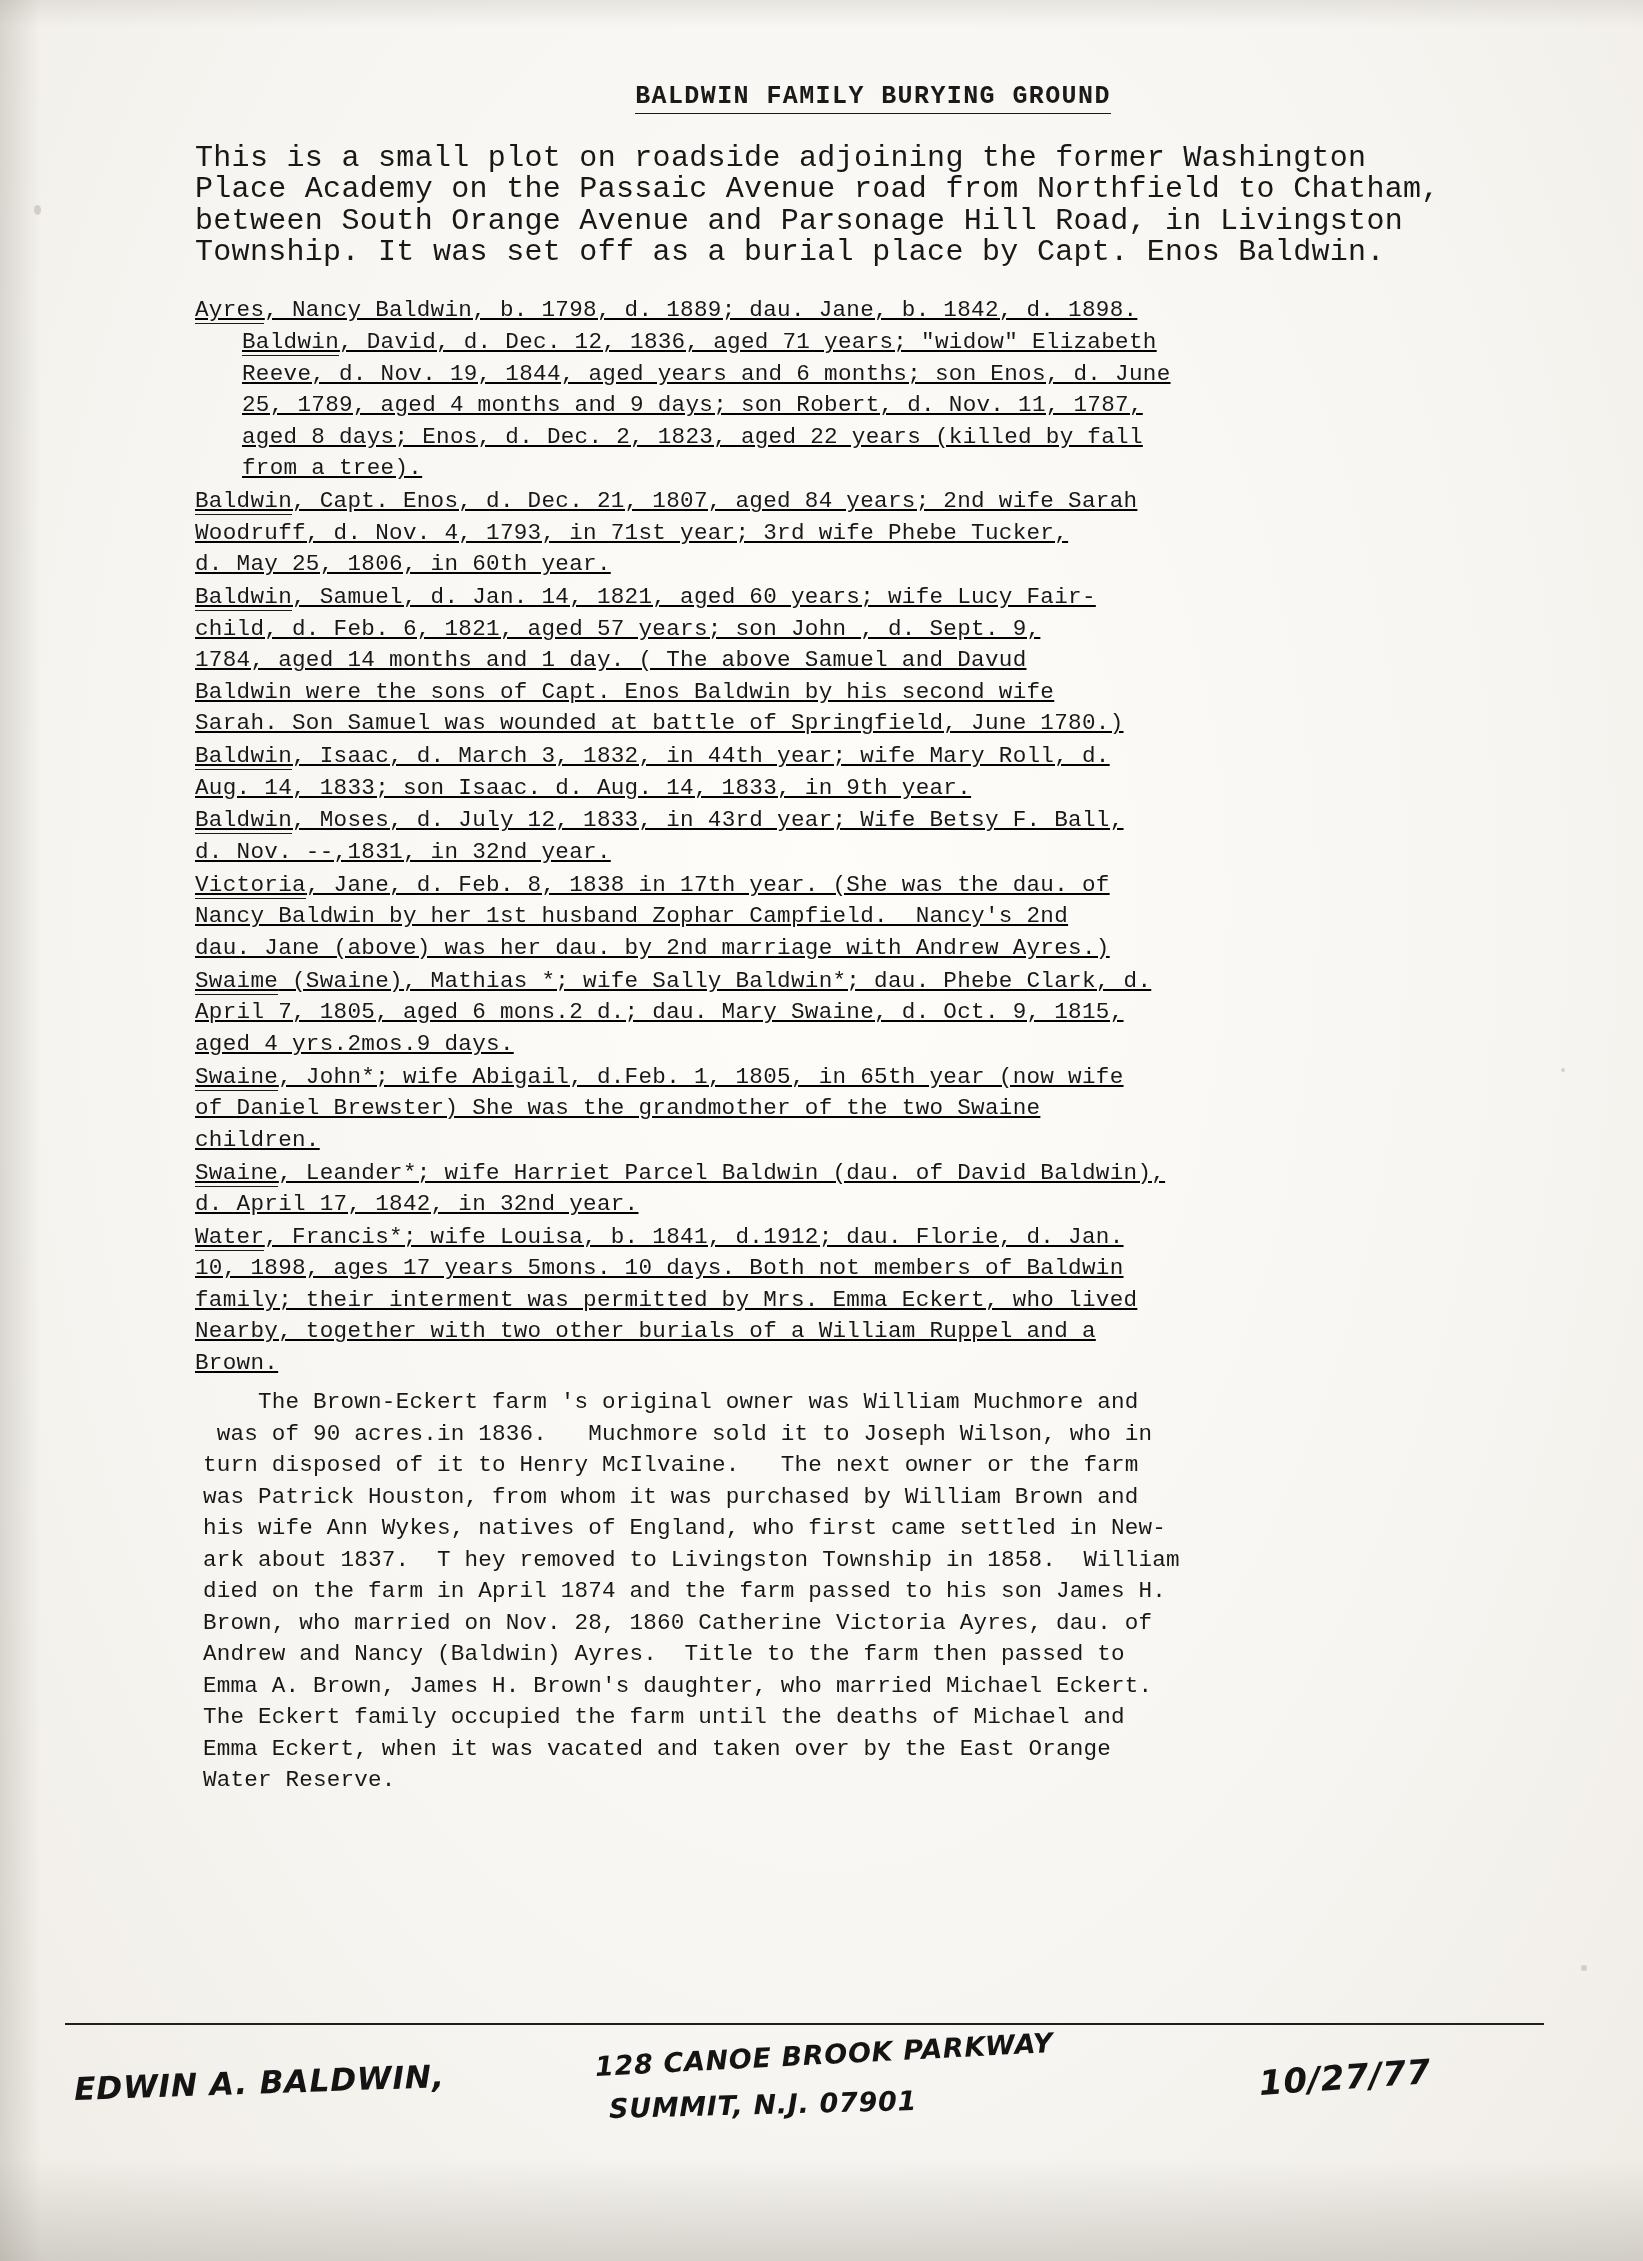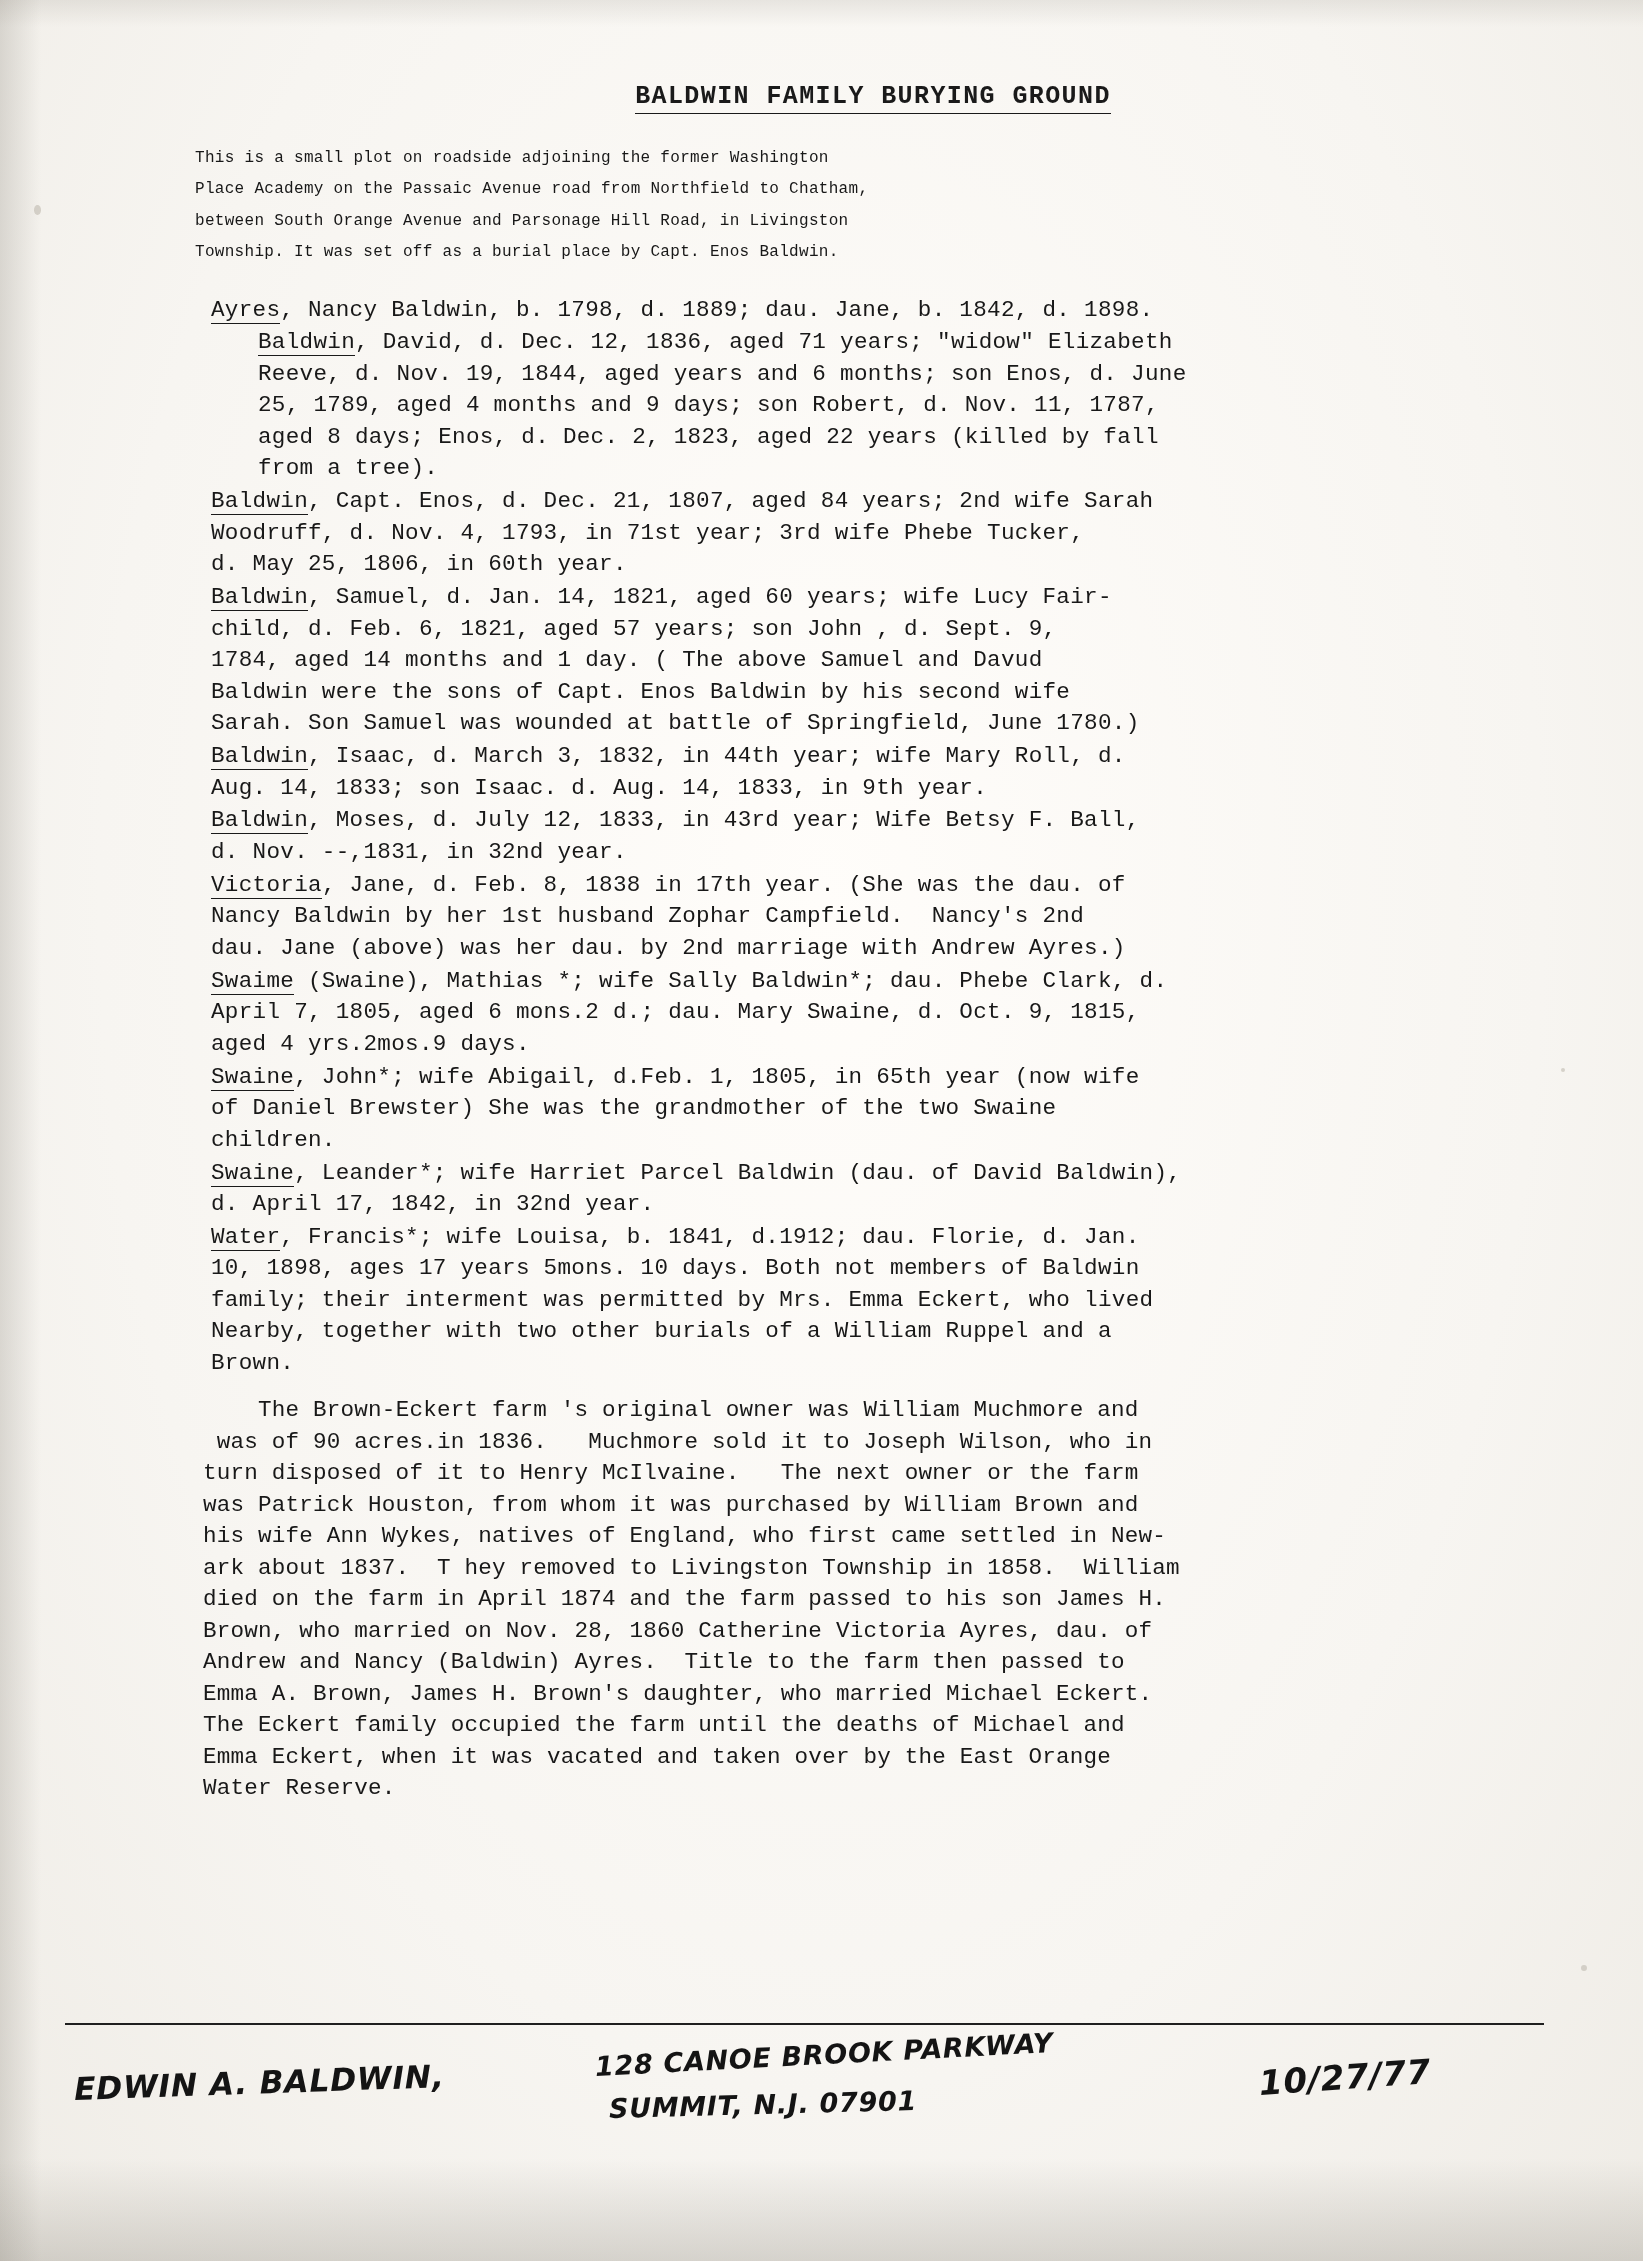--- a/index.html
+++ b/index.html
@@ -61,31 +61,32 @@
     color: #1a1a1a;
     margin: 0 0 31.5px 0;
     font-weight: 700;
   }
   .doc-title span {
     border-bottom: 1.4px solid #1a1a1a;
     padding-bottom: 2.1px;
   }
 
   .para {
-    font-size: 16px;
+    font-size: 30px;
     line-height: 31.5px;
     color: #181818;
     letter-spacing: 0.3px;
     white-space: pre-wrap;
     margin: 0 0 26px 0;
   }
 
   .entries {
-    margin: 16px;
+    margin: 0;
     padding: 0;
+    text-decoration: underline;
   }
   .entry {
     font-size: 22.6px;
     line-height: 31.5px;
     color: #181818;
     letter-spacing: 0.3px;
     white-space: pre-wrap;
     margin: 0 0 1.4px 0;
     text-indent: 0;
   }

